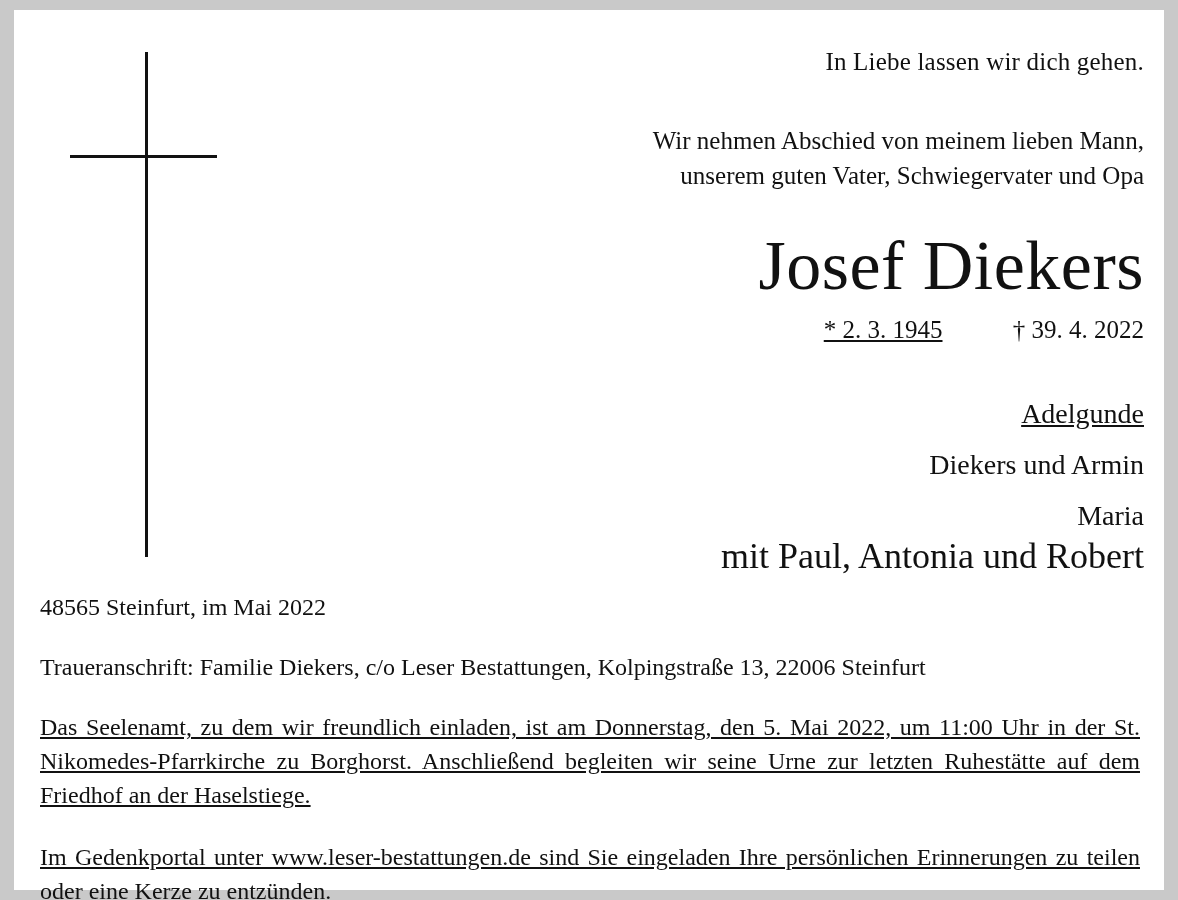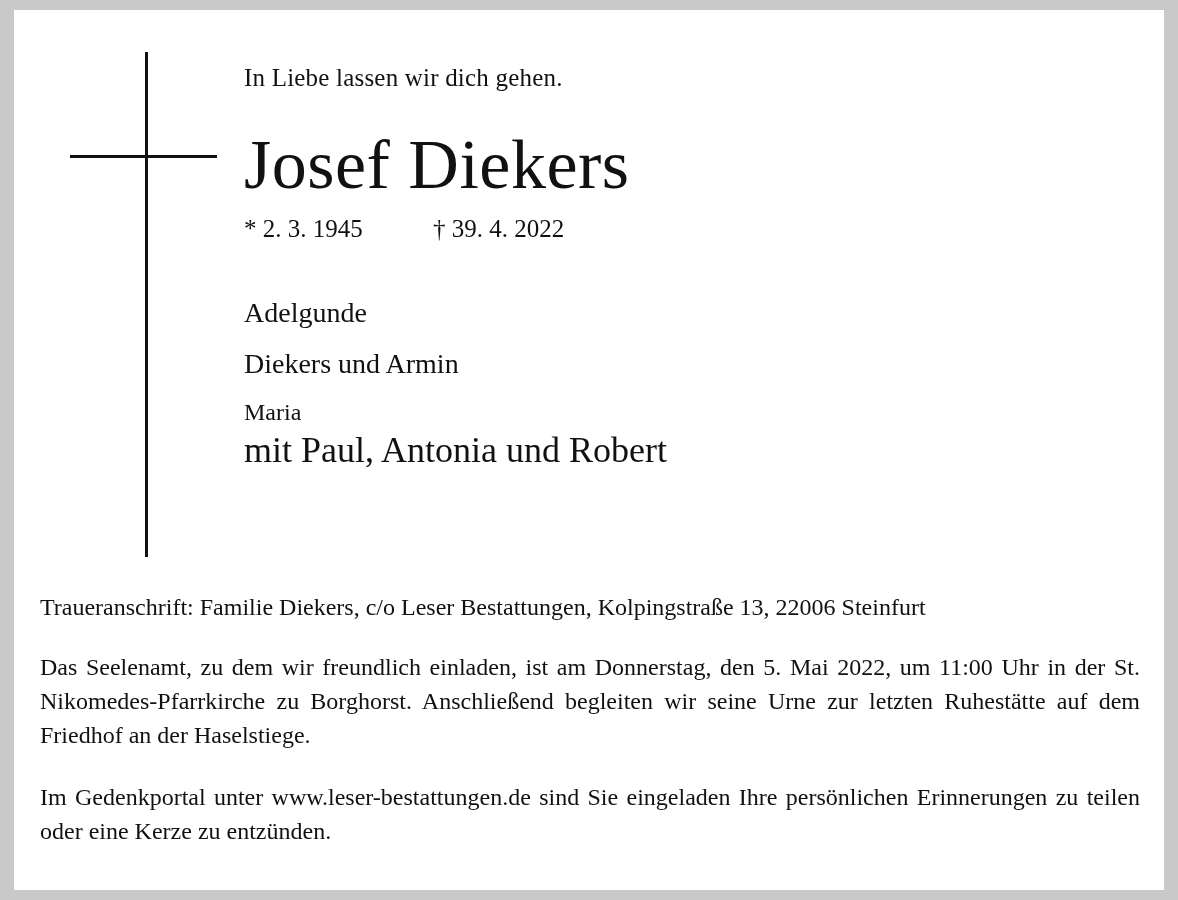--- a/index.html
+++ b/index.html
@@ -46,22 +46,21 @@
     width: 147px;
     height: 3px;
     background: #111;
   }
   
   .center-block {
     position: absolute;
     left: 230px;
     top: 0;
     width: 900px;
-    text-align: left;
-    margin-top: 16px;
+    text-align: right;
   }
   .line-intro {
     font-size: 25px;
     margin-top: 38px;
     letter-spacing: 0.2px;
   }
   .farewell {
     font-size: 25px;
     margin-top: 48px;
     line-height: 1.38;
@@ -69,74 +68,80 @@
   .name {
     font-size: 70px;
     margin-top: 34px;
     letter-spacing: 0.5px;
     line-height: 1.1;
   }
   .dates {
     font-size: 25px;
     margin-top: 12px;
   }
-  .dates .birth { display: inline-block; }
+  .dates .birth { display: inline-block; text-decoration: underline; }
   .dates .death { display: inline-block; margin-left: 64px; }
   .survivors {
     margin-top: 54px;
   }
-  .survivors .s1 { font-size: 28px; }
+  .survivors .s1 { font-size: 28px; text-decoration: underline; }
   .survivors .s2 { font-size: 28px; margin-top: 19px; }
-  .survivors .s3 { font-size: 24px; margin-top: 19px; }
+  .survivors .s3 { font-size: 28px; margin-top: 19px; }
   .survivors .s4 { font-size: 36px; margin-top: 3px; }
   
   .lower {
     position: absolute;
     left: 26px;
     top: 580px;
     width: 1100px;
     font-size: 24px;
   }
   .lower p {
     margin: 0 0 28px 0;
     line-height: 1.42;
   }
   .lower p.justify {
     text-align: justify;
+    text-decoration: underline;
   }
   .lower p.tight { margin-bottom: 26px; }
 </style>
 </head>
 <body>
 
 <div class="page">
 
   <div class="cross">
     <div class="vbar"></div>
     <div class="hbar"></div>
   </div>
 
   <div class="center-block">
     <div class="line-intro">In Liebe lassen wir dich gehen.</div>
 
+    <div class="farewell">
+      <div>Wir nehmen Abschied von meinem lieben Mann,</div>
+      <div>unserem guten Vater, Schwiegervater und Opa</div>
+    </div>
 
     <div class="name">Josef Diekers</div>
 
     <div class="dates">
       <span class="birth">* 2. 3. 1945</span>
       <span class="death">† 39. 4. 2022</span>
     </div>
 
     <div class="survivors">
       <div class="s1">Adelgunde</div>
       <div class="s2">Diekers und Armin</div>
       <div class="s3">Maria</div>
       <div class="s4">mit Paul, Antonia und Robert</div>
     </div>
   </div>
 
   <div class="lower">
+    <p class="tight">48565 Steinfurt, im Mai 2022</p>
     <p class="tight">Traueranschrift: Familie Diekers, c/o Leser Bestattungen, Kolpingstraße 13, 22006 Steinfurt</p>
     <p class="justify">Das Seelenamt, zu dem wir freundlich einladen, ist am Donnerstag, den 5. Mai 2022, um 11:00 Uhr in der St. Nikomedes-Pfarrkirche zu Borghorst. Anschließend begleiten wir seine Urne zur letzten Ruhestätte auf dem Friedhof an der Haselstiege.</p>
     <p class="justify">Im Gedenkportal unter www.leser-bestattungen.de sind Sie eingeladen Ihre persönlichen Erinnerungen zu teilen oder eine Kerze zu entzünden.</p>
   </div>
 
 </div>
 
 </body></html>

